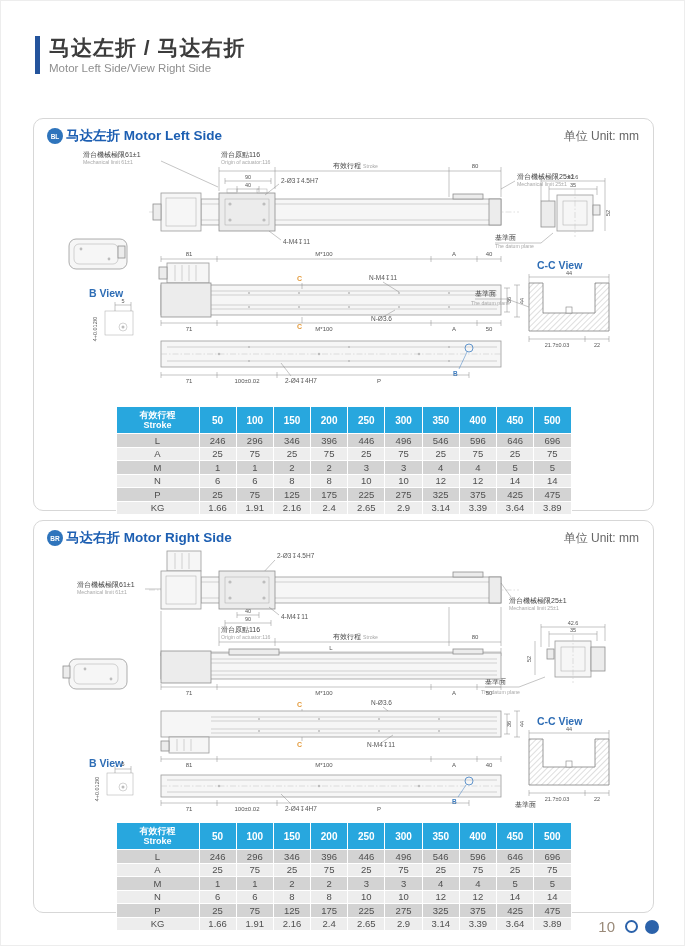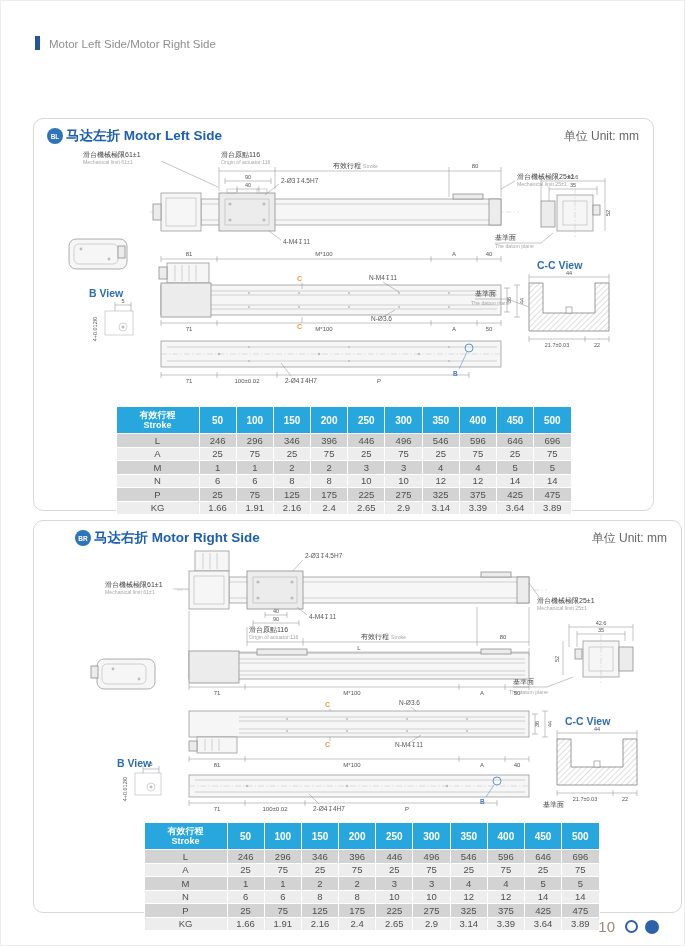--- a/index.html
+++ b/index.html
@@ -5,21 +5,21 @@
   html,body{margin:0;padding:0;background:#fff;}
   .page{position:relative;width:685px;height:946px;background:#fff;overflow:hidden;
         font-family:"Liberation Sans",sans-serif;box-shadow:inset 0 0 0 1px #ededed;}
   
   .doc-header{position:absolute;left:35px;top:36px;border-left:5px solid #24549c;padding-left:9px;}
   .doc-title{font-size:21px;font-weight:bold;color:#3c3c3c;letter-spacing:1px;line-height:1.15;}
   .doc-subtitle{font-size:11.5px;color:#8f8f8f;margin-top:2px;}
   
   .panel{position:absolute;left:33px;width:619px;height:391px;border:1px solid #d7d7d7;border-radius:10px;background:#fff;}
   .panel-1{top:118px;}
-  .panel-2{top:520px;padding-left:28px;}
+  .panel-2{top:520px;}
   .panel-header{display:flex;align-items:center;padding:8px 14px 0 13px;height:18px;}
   .badge{width:16px;height:16px;border-radius:50%;background:#2e74bc;color:#fff;font-size:6.5px;font-weight:bold;
          display:flex;align-items:center;justify-content:center;flex:0 0 auto;}
   .panel-title{color:#1d5fb2;font-weight:bold;font-size:13.5px;margin-left:3px;}
   .unit{margin-left:auto;font-size:12px;color:#666;}
   
   svg.draw{display:block;margin:0 auto;}
   .ol{fill:#f6f6f6;stroke:#9b9b9b;stroke-width:0.8;}
   .ol2{fill:#ececec;stroke:#8f8f8f;stroke-width:0.8;}
   .thin{fill:none;stroke:#a8a8a8;stroke-width:0.5;}
@@ -46,21 +46,22 @@
   .pnum{font-size:15px;color:#9a8a79;margin-right:3px;}
   .dot-outline{width:9px;height:9px;border-radius:50%;border:2.5px solid #2b62aa;background:#fff;}
   .dot-filled{width:14px;height:14px;border-radius:50%;background:#2b62aa;}
 </style>
 </head>
 <body>
 
 <div class="page">
 
   <div class="doc-header">
-    <div class="doc-subtitle">Motor Left Side/Motor Right Side</div>
+    <div class="doc-title">马达左折 / 马达右折</div>
+    <div class="doc-subtitle">Motor Left Side/View Right Side</div>
   </div>
 
   <div class="panel panel-1">
     <div class="panel-header">
       <span class="badge">BL</span>
       <span class="panel-title">马达左折 Motor Left Side</span>
       <span class="unit">单位 Unit: mm</span>
     </div>
 
     <svg class="draw" viewBox="0 0 590 252" width="590" height="252">

